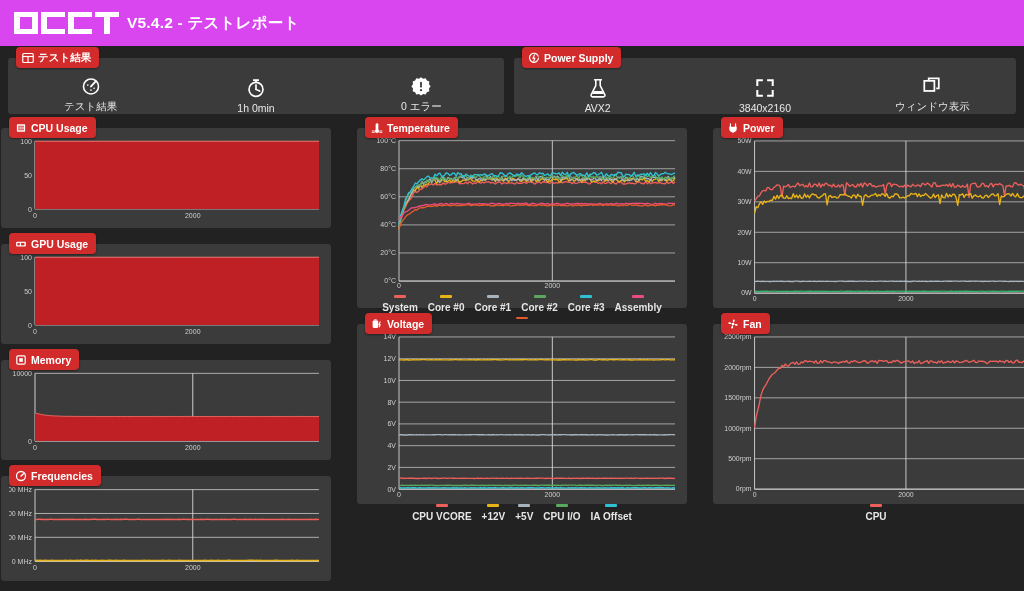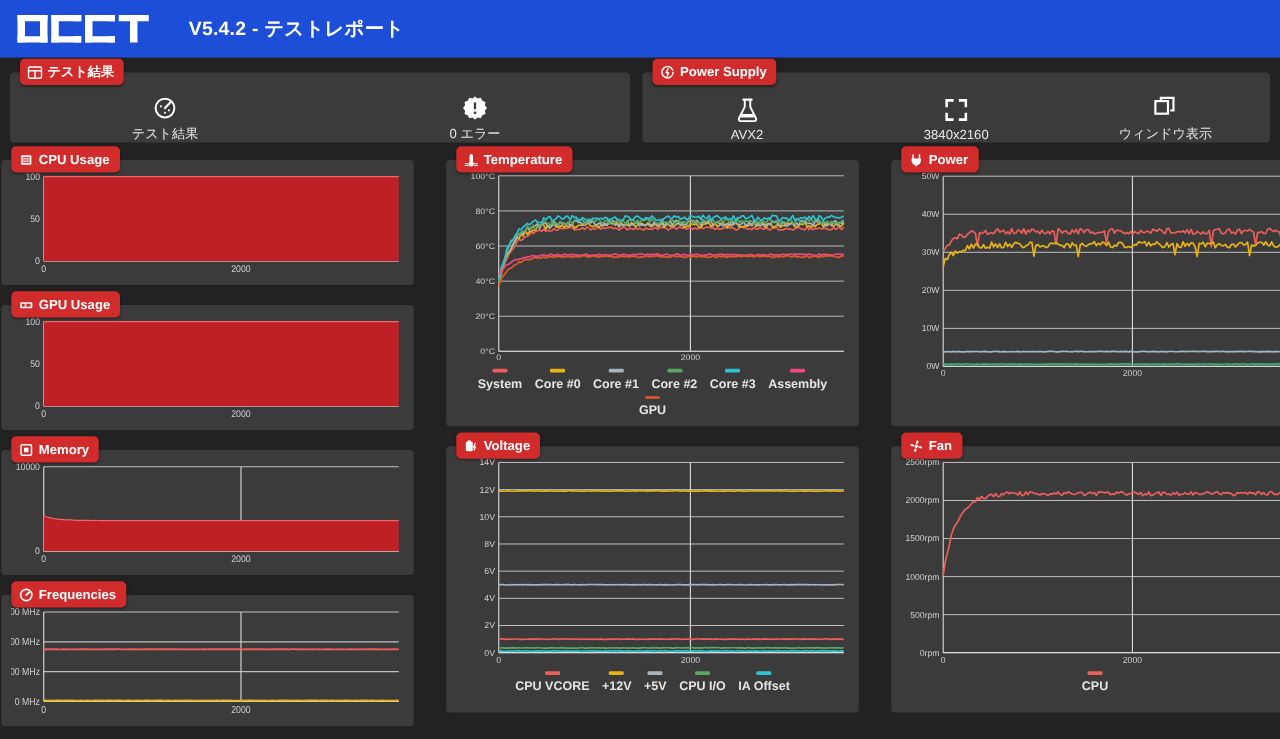--- a/index.html
+++ b/index.html
@@ -6,22 +6,22 @@
   html, body {
     width: 1024px; height: 591px;
     background: #1e1e1e;
     font-family: "Liberation Sans", sans-serif;
     overflow: hidden;
   }
   .app { width: 1024px; height: 591px; background: #222223; position: relative; }
 
   
   .header {
-    height: 46px; background: #1d4ed8; display: flex; align-items: center;
-    padding: 0 0 0 14px; gap: 32px;
+    height: 46px; background: #d946ef; display: flex; align-items: center;
+    padding: 0 0 0 14px; gap: 8px;
   }
   .logo { display: flex; align-items: center; gap: 3px; height: 22px; }
   .logo .ch { position: relative; width: 24px; height: 22px; }
   .logo .ch i { position: absolute; background: #fff; display: block; }
   .hdr-title { color: #fff; font-size: 15.5px; font-weight: bold; letter-spacing: .2px; }
 
   
   .panel {
     background: #3b3b3b; border-radius: 3px; position: relative;
   }
@@ -48,21 +48,21 @@
 
   
   .grid { padding: 14px 8px 8px 1px; display: flex; gap: 26px; }
   .col { display: flex; flex-direction: column; gap: 16px; }
   .col-left  { flex: 0 0 330px; }
   .col-mid   { flex: 0 0 330px; }
   .col-right { flex: 0 0 326px; }
 
   .chart-panel { padding: 9px 8px 6px 8px; }
   .p-small { height: 100px; }
-  .p-tall  { height: 213px; }
+  .p-tall  { height: 180px; }
 
   .plot { position: relative; width: 100%; height: 100%; }
   .plot svg { display: block; width: 100%; height: 100%; }
 
   .legend {
     display: flex; flex-wrap: wrap; justify-content: center;
     gap: 4px 10px; padding: 3px 2px 1px 2px;
   }
   .legend .li { display: flex; align-items: center; gap: 4px; flex-direction: column; }
   .legend .sw { width: 12px; height: 2.5px; border-radius: 1px; display: block; }
@@ -122,20 +122,32 @@
         <span>
           <svg width="22" height="22" viewBox="0 0 24 24">
               <circle cx="12" cy="12.5" r="8.2" fill="none" stroke="#fff" stroke-width="1.7"></circle>
               <path d="M12 12.5 L16.6 7.6" stroke="#fff" stroke-width="2" stroke-linecap="round"></path>
               <circle cx="8.5" cy="11" r=".9" fill="#fff"></circle>
               <circle cx="12" cy="16.5" r=".9" fill="#fff"></circle>
               <circle cx="15.4" cy="14.5" r=".9" fill="#fff"></circle>
             </svg>
         </span>
         <span class="lbl">テスト結果</span>
+      </div>
+      <div class="sum-item">
+        <span>
+          <svg width="22" height="22" viewBox="0 0 24 24">
+              <circle cx="12" cy="13.5" r="7.6" fill="none" stroke="#fff" stroke-width="1.8"></circle>
+              <line x1="12" y1="13.5" x2="12" y2="8.6" stroke="#fff" stroke-width="1.8" stroke-linecap="round"></line>
+              <line x1="12" y1="13.5" x2="16" y2="15.4" stroke="#fff" stroke-width="1.8" stroke-linecap="round"></line>
+              <line x1="8.8" y1="3.4" x2="15.2" y2="3.4" stroke="#fff" stroke-width="2"></line>
+              <line x1="12" y1="3.4" x2="12" y2="5.9" stroke="#fff" stroke-width="2"></line>
+            </svg>
+        </span>
+        <span class="lbl">1h 0min</span>
       </div>
       <div class="sum-item">
         <span>
           <svg width="22" height="22" viewBox="0 0 24 24">
               <path d="M12 2.4l2.3 1.7 2.8-.6 1.3 2.6 2.7 1.1-.4 2.9 1.8 2.3-1.8 2.3.4 2.9-2.7 1.1-1.3 2.6-2.8-.6L12 22.4l-2.3-1.7-2.8.6-1.3-2.6-2.7-1.1.4-2.9L1.5 12.4l1.8-2.3-.4-2.9 2.7-1.1 1.3-2.6 2.8.6z" fill="#fff"></path>
               <rect x="11" y="7.4" width="2" height="6.3" rx="1" fill="#3b3b3b"></rect>
               <circle cx="12" cy="16.6" r="1.2" fill="#3b3b3b"></circle>
             </svg>
         </span>
         <span class="lbl">0 エラー</span>

